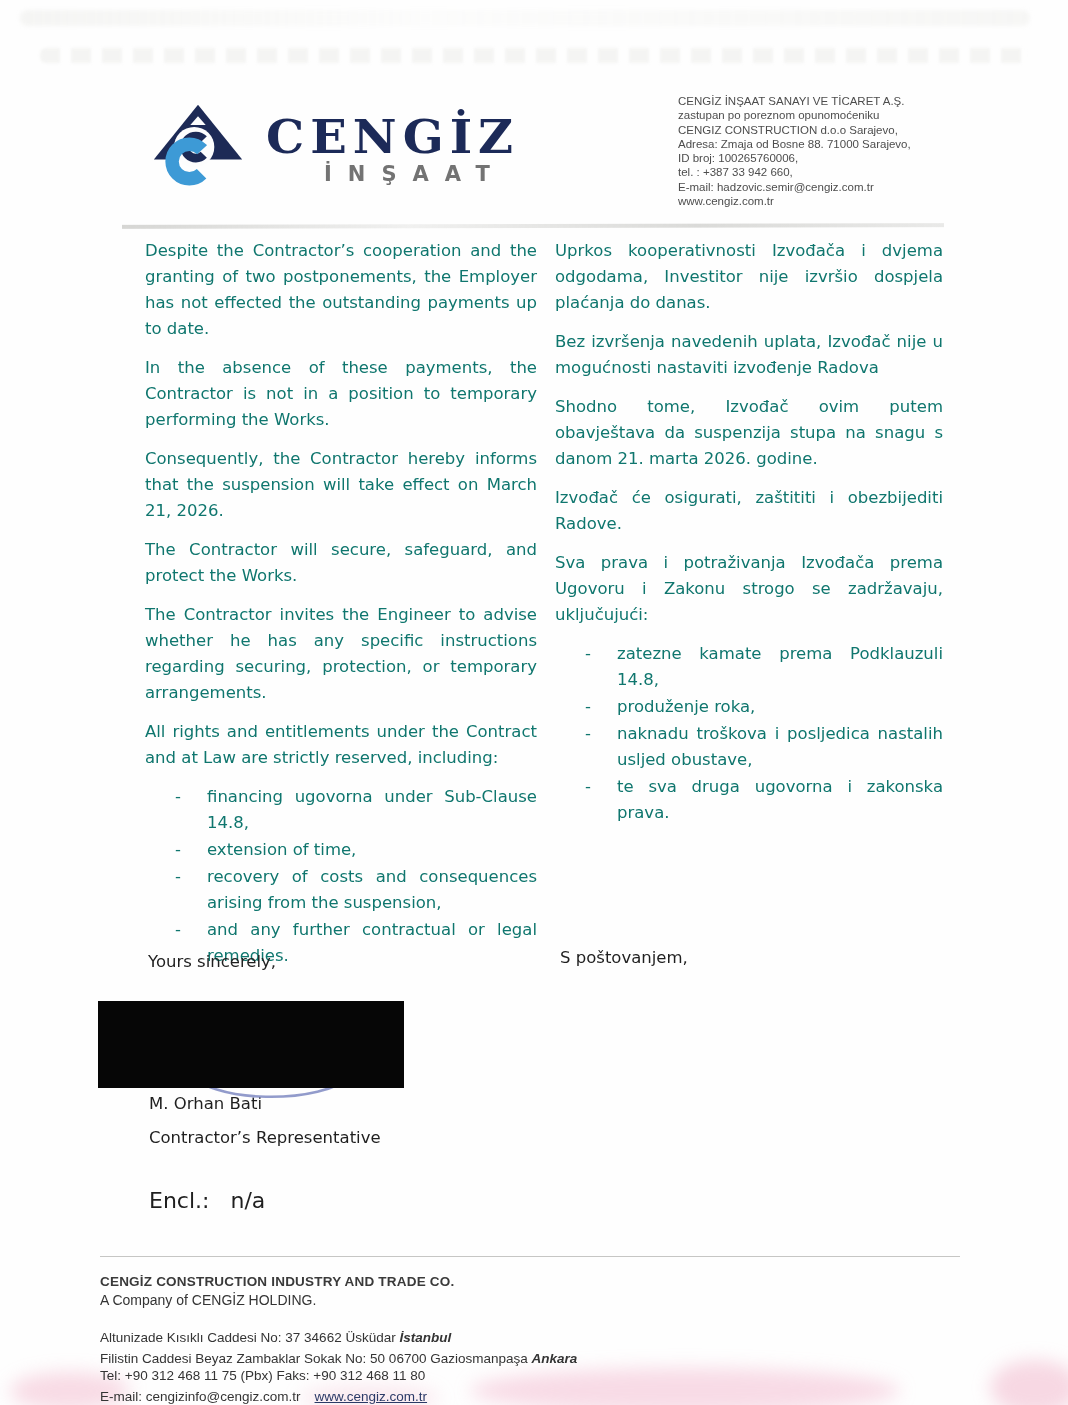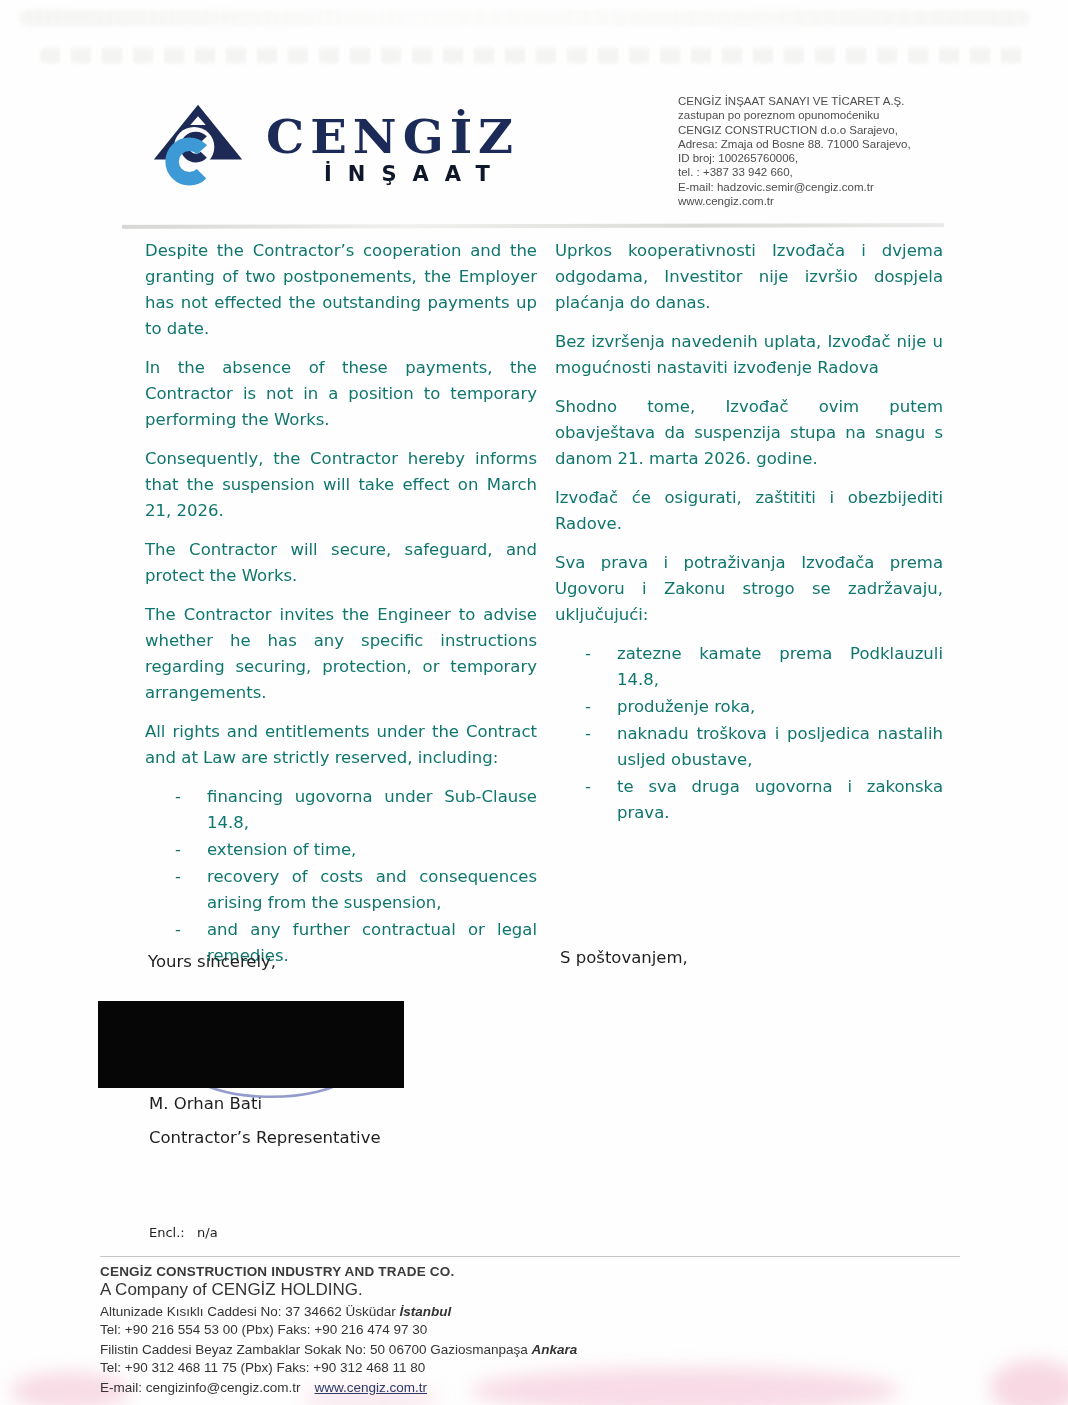--- a/index.html
+++ b/index.html
@@ -38,21 +38,21 @@
   .logo{position:absolute;left:150px;top:100px;display:flex;align-items:flex-start;}
   .logo-emblem{width:96px;height:96px;flex:none;}
   .logo-text{margin-left:20px;padding-top:16px;}
   .logo-name{
     font-family:"DejaVu Serif",serif;font-weight:bold;
     font-size:48px;line-height:44px;letter-spacing:6px;
     color:#1c2a58;transform:scaleY(.96);transform-origin:top left;
   }
   .logo-sub{
     font-family:"DejaVu Sans",sans-serif;font-weight:bold;
-    font-size:21px;letter-spacing:16px;color:#0f172a;
+    font-size:21px;letter-spacing:16px;color:#737373;
     margin-left:58px;margin-top:2px;
   }
 
   
   .letterhead-info{
     position:absolute;left:678px;top:94px;width:300px;
     font-family:"Liberation Sans",sans-serif;
     font-size:11.5px;line-height:14.3px;color:#4d4d4d;
   }
 
@@ -66,30 +66,30 @@
   .dash{flex:none;width:32px;margin-left:30px;text-align:left;}
   .li-text{flex:1;text-align:justify;}
 
   
   .signoff-left{position:absolute;left:148px;top:952px;font-size:16.5px;}
   .signoff-right{position:absolute;left:560px;top:948px;font-size:16.5px;}
   .sig-arc{position:absolute;left:182px;top:1064px;z-index:1;}
   .redaction-box{position:absolute;left:98px;top:1001px;width:306px;height:87px;background:#060606;z-index:2;}
   .sig-name{position:absolute;left:149px;top:1094px;font-size:16.5px;}
   .sig-title{position:absolute;left:149px;top:1128px;font-size:16.5px;}
-  .enclosure{position:absolute;left:149px;top:1188px;font-size:13px;white-space:pre;margin-top:37px;}
+  .enclosure{position:absolute;left:149px;top:1188px;font-size:22px;white-space:pre;}
 
   
   .footer{
     position:absolute;left:100px;top:1256px;width:860px;
-    border-top:1.5px solid #c6c6c4;padding-top:6px;
+    border-top:1.5px solid #c6c6c4;padding-top:16px;
     font-family:"Liberation Sans",sans-serif;color:#343434;
   }
   .f-company{font-size:13.5px;font-weight:bold;letter-spacing:.2px;line-height:18px;color:#3a3a3a;}
-  .f-holding{font-size:17px;line-height:18px;margin-bottom:4px;}
+  .f-holding{font-size:14px;line-height:18px;margin-bottom:20px;}
   .f-line{font-size:13.5px;line-height:17.5px;}
   .f-group{margin-bottom:3px;}
   .f-city{font-weight:bold;font-style:italic;}
   .f-email{margin-top:2px;}
   .f-web{color:#2b3a67;text-decoration:underline;margin-left:14px;}
 </style>
 </head>
 <body>
 
 <div class="page">
@@ -190,21 +190,20 @@
 
   <div class="sig-name">M. Orhan Bati</div>
   <div class="sig-title">Contractor’s Representative</div>
   <div class="enclosure">Encl.:   n/a</div>
 
   <div class="footer">
     <div class="f-company">CENGİZ CONSTRUCTION INDUSTRY AND TRADE CO.</div>
     <div class="f-holding">A Company of CENGİZ HOLDING.</div>
     <div class="f-group">
       <div class="f-line"><span>Altunizade Kısıklı Caddesi No: 37  34662 Üsküdar </span><span class="f-city">İstanbul</span></div>
-      <div class="f-line">Tel: +90 216 554 53 00 (Pbx)  Faks: +90 216 474 97 30</div>
     </div>
     <div class="f-group">
       <div class="f-line"><span>Filistin Caddesi Beyaz Zambaklar Sokak No: 50  06700 Gaziosmanpaşa </span><span class="f-city">Ankara</span></div>
       <div class="f-line">Tel: +90 312 468 11 75 (Pbx)  Faks: +90 312 468 11 80</div>
     </div>
     <div class="f-line f-email">
       <span>E-mail: cengizinfo@cengiz.com.tr</span><span class="f-web">www.cengiz.com.tr</span>
     </div>
   </div>
 

